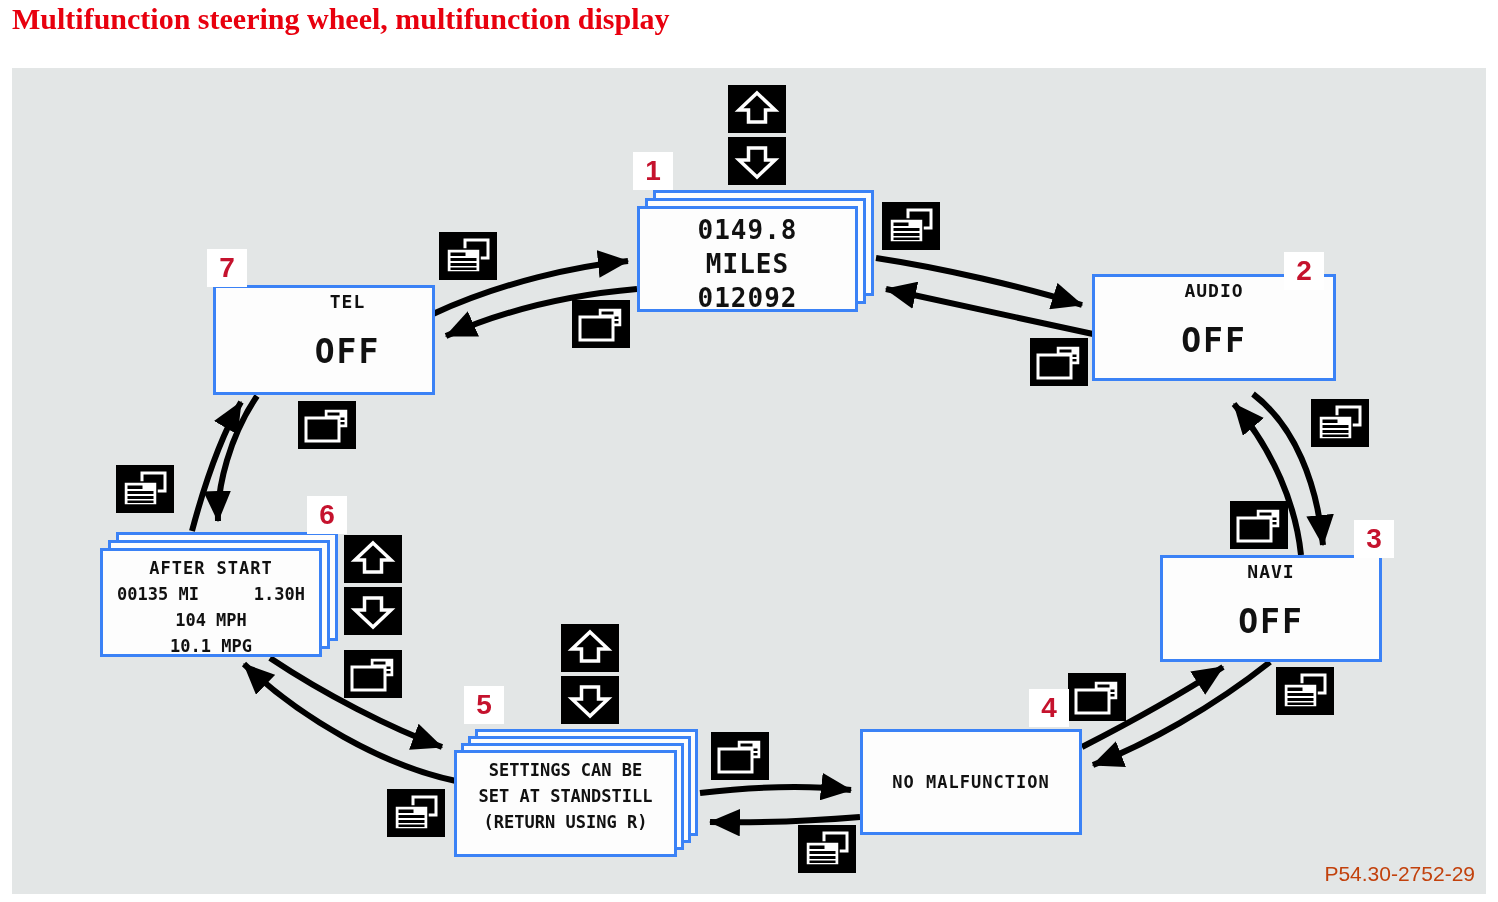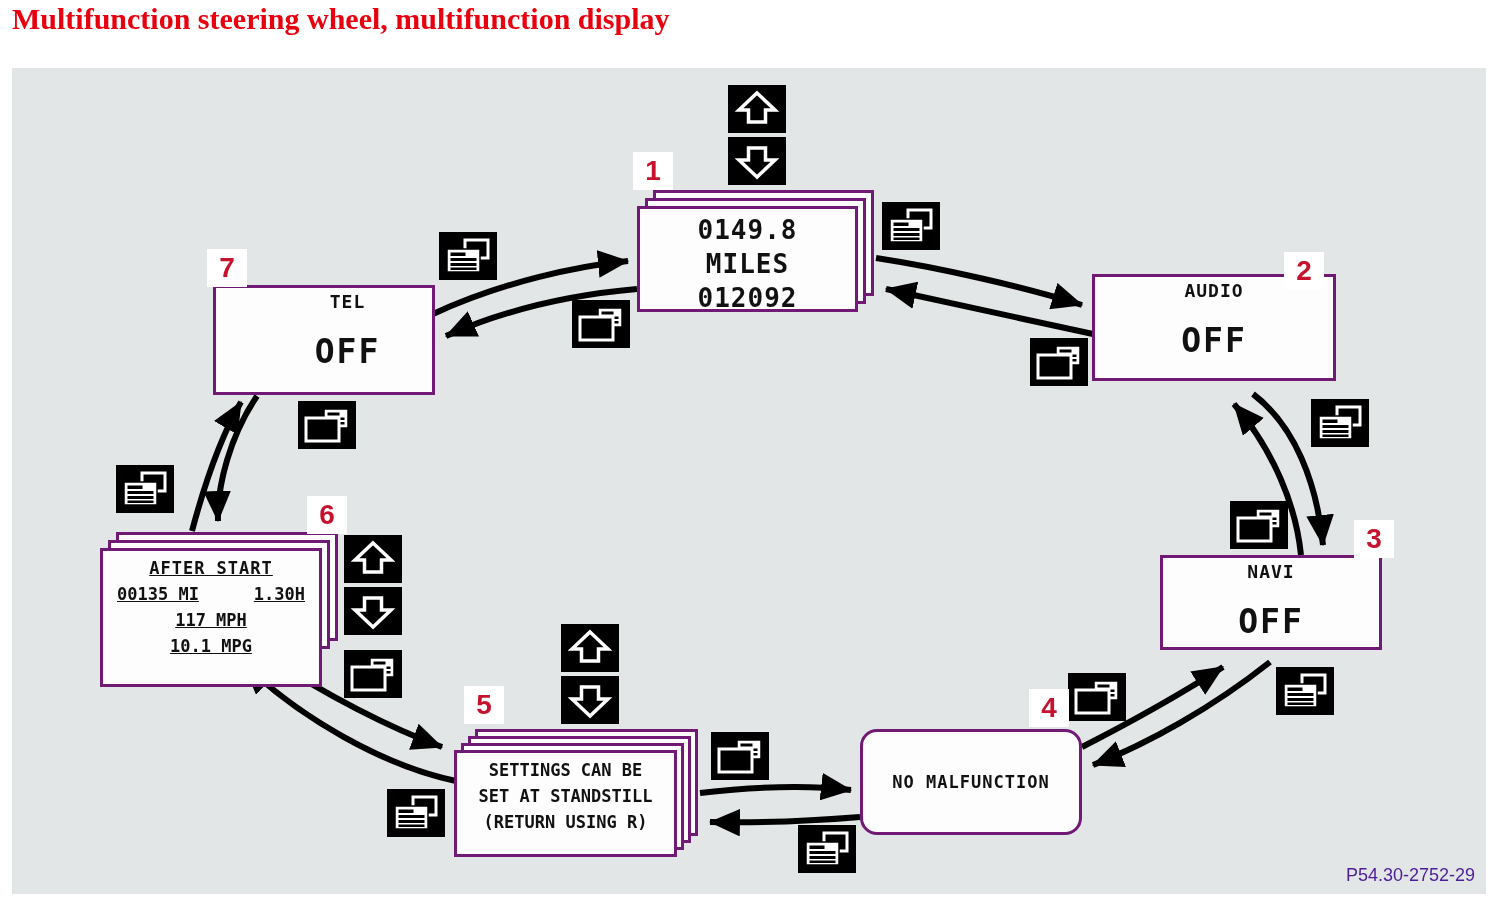--- a/index.html
+++ b/index.html
@@ -2,36 +2,36 @@
 <html><head>
 <meta charset="utf-8">
 <style>
   * { margin:0; padding:0; box-sizing:border-box; }
   body { background:#fff; font-family:"Liberation Sans", sans-serif; }
   .page { position:relative; width:1498px; height:902px; background:#fff; overflow:hidden; }
   .title { position:absolute; left:12px; top:2px; font-family:"Liberation Serif", serif;
            font-weight:bold; font-size:30px; color:#e8000e; letter-spacing:0px; }
   .panel { position:absolute; left:12px; top:68px; width:1474px; height:826px; background:#e3e6e6; }
   .arrows { position:absolute; left:0; top:0; width:1474px; height:826px; z-index:1; }
-  .disp, .layer { background:#fdfdfd; border:3px solid #701a75; }
+  .disp, .layer { background:#fdfdfd; border:3px solid #3b82f6; }
   .disp { position:absolute; z-index:3; font-family:"DejaVu Sans Mono", monospace; font-weight:bold; color:#111; }
   .stack { position:absolute; z-index:3; }
   .layer { position:absolute; }
   .front { font-family:"DejaVu Sans Mono", monospace; font-weight:bold; color:#111; }
   .hdr  { text-align:center; font-size:18px; letter-spacing:1px; padding-top:5px; line-height:18px; }
   .big  { text-align:center; font-size:33px; letter-spacing:2px; margin-top:24px; line-height:34px; }
   .l23  { text-align:center; font-size:26px; letter-spacing:1px; line-height:34px; }
   .l17  { text-align:center; font-size:17px; letter-spacing:0px; line-height:26px; }
   .mid  { display:flex; align-items:center; justify-content:center; font-size:17px; letter-spacing:1px; height:100%; }
   .jrow { display:flex; justify-content:space-between; padding:0 14px; font-size:17px; line-height:26px; }
   .btn, .ic { position:absolute; width:58px; height:48px; background:#000; z-index:4; }
   .num { position:absolute; width:40px; height:38px; background:#fff; z-index:5;
          display:flex; align-items:center; justify-content:center;
          color:#c5122d; font-weight:bold; font-size:28px; font-family:"Liberation Sans", sans-serif; }
-  .code { position:absolute; right:11px; bottom:8px; font-size:18px; color:#4c1d95; z-index:5;
+  .code { position:absolute; right:11px; bottom:8px; font-size:21px; color:#c2410c; z-index:5;
           font-family:"Liberation Sans", sans-serif; }
 </style>
 </head>
 <body>
 
 <div class="page">
   <div class="title">Multifunction steering wheel, multifunction display</div>
 
   <div class="panel">
 
@@ -67,51 +67,51 @@
         <div class="l23">MILES</div>
         <div class="l23">012092</div>
       </div>
     </div>
 
     <div class="disp" style="left:1080px; top:206px; width:244px; height:107px;">
       <div class="hdr">AUDIO</div>
       <div class="big">OFF</div>
     </div>
 
-    <div class="disp" style="left:1148px; top:487px; width:222px; height:95px;">
+    <div class="disp" style="left:1148px; top:487px; width:222px; height:107px;">
       <div class="hdr">NAVI</div>
       <div class="big">OFF</div>
     </div>
 
-    <div class="disp" style="left:848px; top:661px; width:222px; height:106px;border-radius:17px;">
+    <div class="disp" style="left:848px; top:661px; width:222px; height:106px;">
       <div class="mid">NO MALFUNCTION</div>
     </div>
 
     <div class="stack" style="left:442px; top:661px; width:244px; height:128px;">
       <div class="layer" style="left:21px; top:0; width:223px; height:107px;"></div>
       <div class="layer" style="left:14px; top:7px; width:223px; height:107px;"></div>
       <div class="layer" style="left:7px; top:14px; width:223px; height:107px;"></div>
       <div class="layer front" style="left:0; top:21px; width:223px; height:107px; padding-top:4px;">
         <div class="l17">SETTINGS CAN BE</div>
         <div class="l17">SET AT STANDSTILL</div>
         <div class="l17"></div>
         <div class="l17">(RETURN USING R)</div>
       </div>
     </div>
 
     <div class="stack" style="left:88px; top:464px; width:238px; height:125px;">
       <div class="layer" style="left:16px; top:0; width:222px; height:109px;"></div>
       <div class="layer" style="left:8px; top:8px; width:222px; height:109px;"></div>
-      <div class="layer front" style="left:0; top:16px; width:222px; height:139px; padding-top:4px;text-decoration:underline;">
+      <div class="layer front" style="left:0; top:16px; width:222px; height:109px; padding-top:4px;">
         <div class="l17" style="letter-spacing:1px;">AFTER START</div>
         <div class="jrow">
           <span>00135 MI</span>
           <span>1.30H</span>
         </div>
-        <div class="l17">117 MPH</div>
+        <div class="l17">104 MPH</div>
         <div class="l17">10.1 MPG</div>
       </div>
     </div>
 
     <div class="disp" style="left:201px; top:217px; width:222px; height:110px;padding-left:47px;">
       <div class="hdr">TEL</div>
       <div class="big">OFF</div>
     </div>
 
     <div class="btn" style="left:716px; top:17px;">

